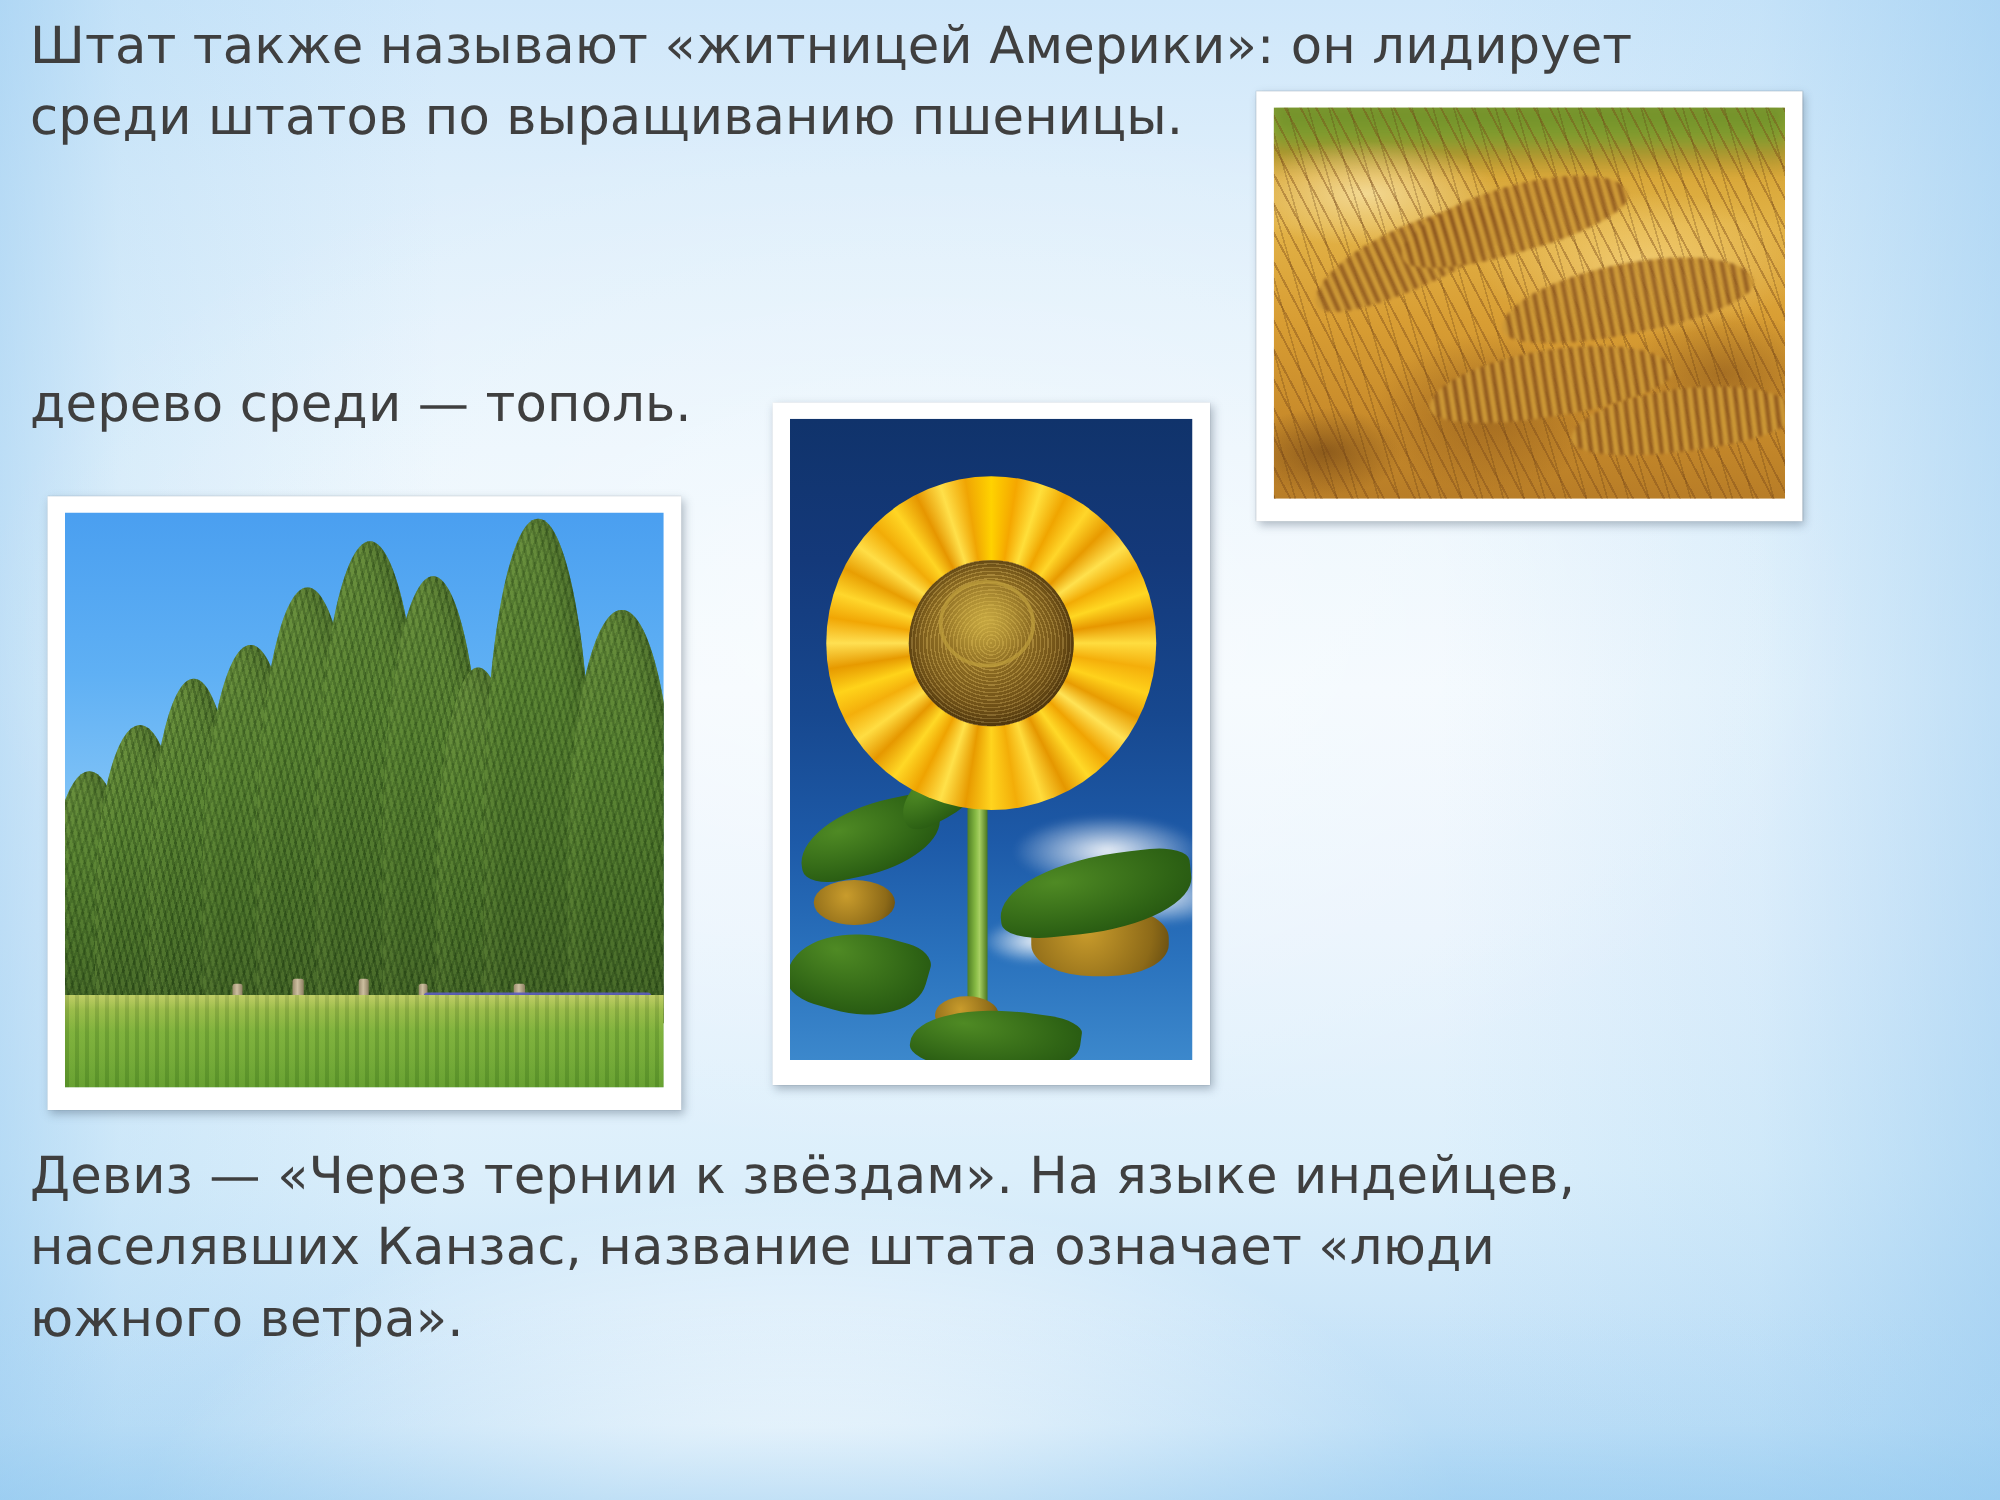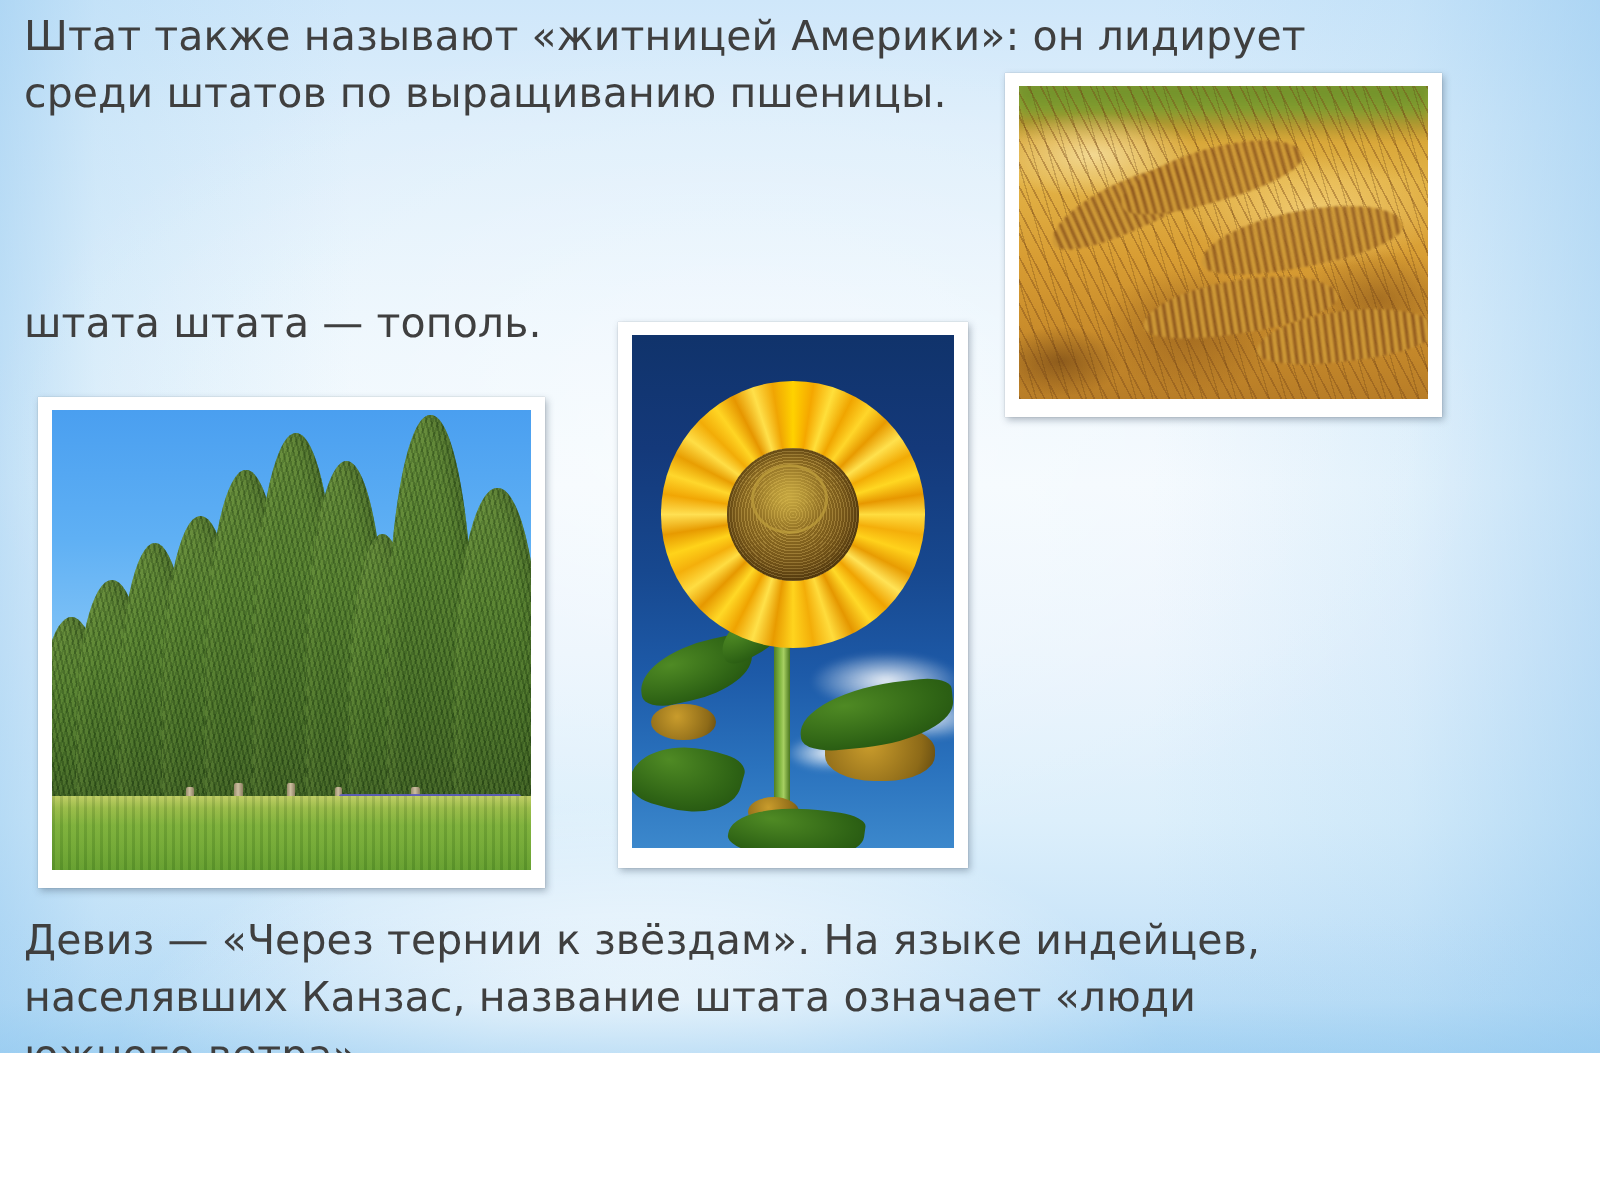--- a/index.html
+++ b/index.html
@@ -11,21 +11,21 @@
     width: 1600px;
     height: 1200px;
     overflow: hidden;
     font-family: "DejaVu Sans", "Liberation Sans", sans-serif;
   }
 
   
   #slide {
     position: relative;
     width: 1600px;
-    height: 1053px;
+    height: 1200px;
     overflow: hidden;
     background: #d946ef;
   }
   .bg-layer {
     position: absolute;
     inset: 0;
     pointer-events: none;
   }
   
   .bg-base {
@@ -313,21 +313,21 @@
 
   <div class="bg-layer bg-base"></div>
   <div class="bg-layer bg-sides"></div>
   <div class="bg-layer bg-glow2"></div>
   <div class="bg-layer bg-glow"></div>
   <div class="bg-layer bg-bottom"></div>
 
   <div class="text-block noselect" id="txt-intro">Штат также называют «житницей Америки»: он лидирует среди штатов по выращиванию пшеницы.</div>
 
 
-  <div class="text-block noselect" id="txt-tree">штата штата — тополь.</div>
+  <div class="text-block noselect" id="txt-tree">дерево среди — тополь.</div>
 
   <div class="text-block noselect" id="txt-motto">Девиз — «Через тернии к звёздам». На языке индейцев, населявших Канзас, название штата означает «люди южного ветра».</div>
 
   <div class="photo-frame" id="frame-wheat">
     <div class="photo-inner">
       <div class="wheat-sky"></div>
       <div class="wheat-green"></div>
       <div class="wheat-blur"></div>
       <div class="wheat-ears"></div>
       <div class="wheat-head" id="wh-a"></div>

